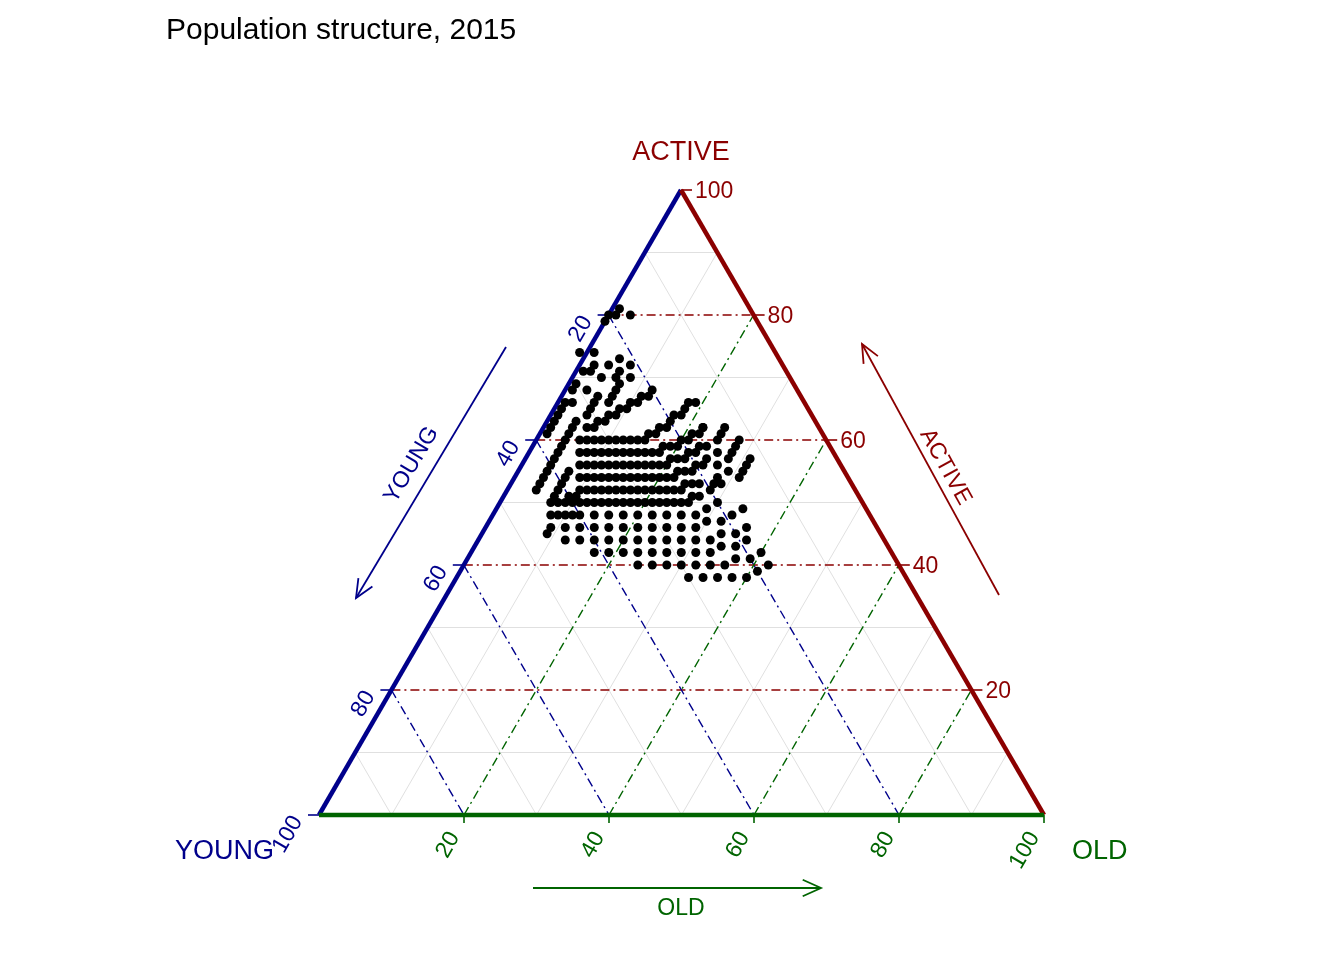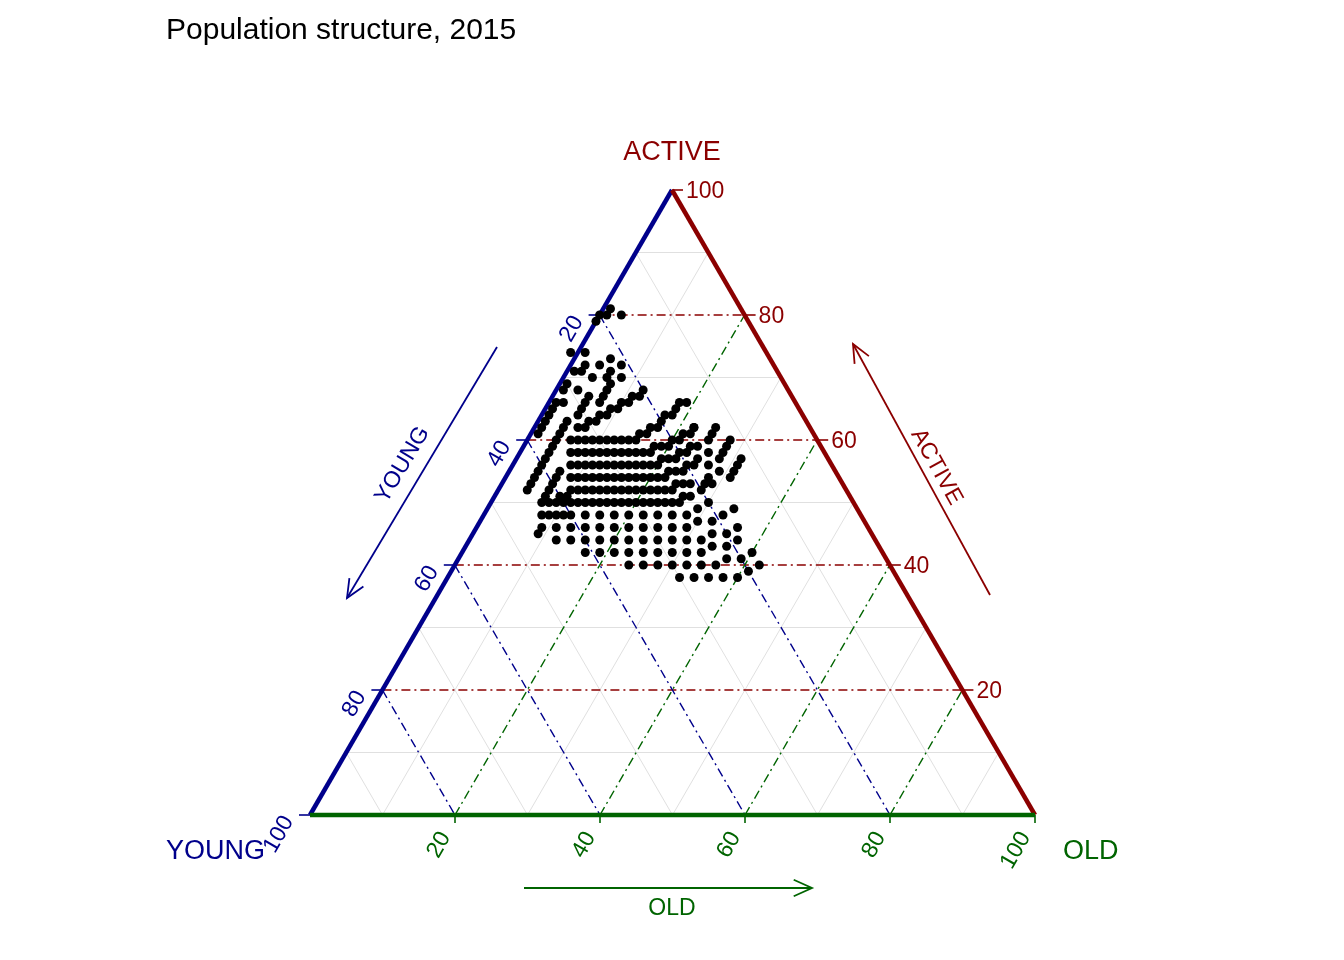--- a/index.html
+++ b/index.html
@@ -12,20 +12,21 @@
     height: 960px;
     font-family: "Liberation Sans", sans-serif;
     overflow: hidden;
     position: relative;
   }
   #plot-root {
     position: absolute;
     left: 0; top: 0;
     width: 1260px;
     height: 960px;
+    padding-left: 9px;
   }
   .chart-title {
     position: absolute;
     left: 166px;
     top: 12px;
     font-size: 30px;
     color: #000000;
     font-family: "Liberation Sans", sans-serif;
     white-space: nowrap;
   }

